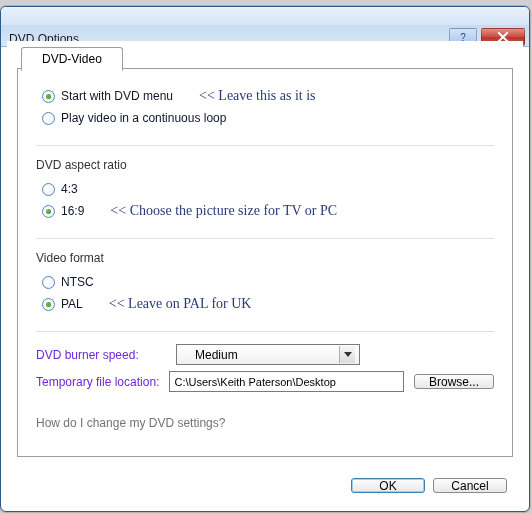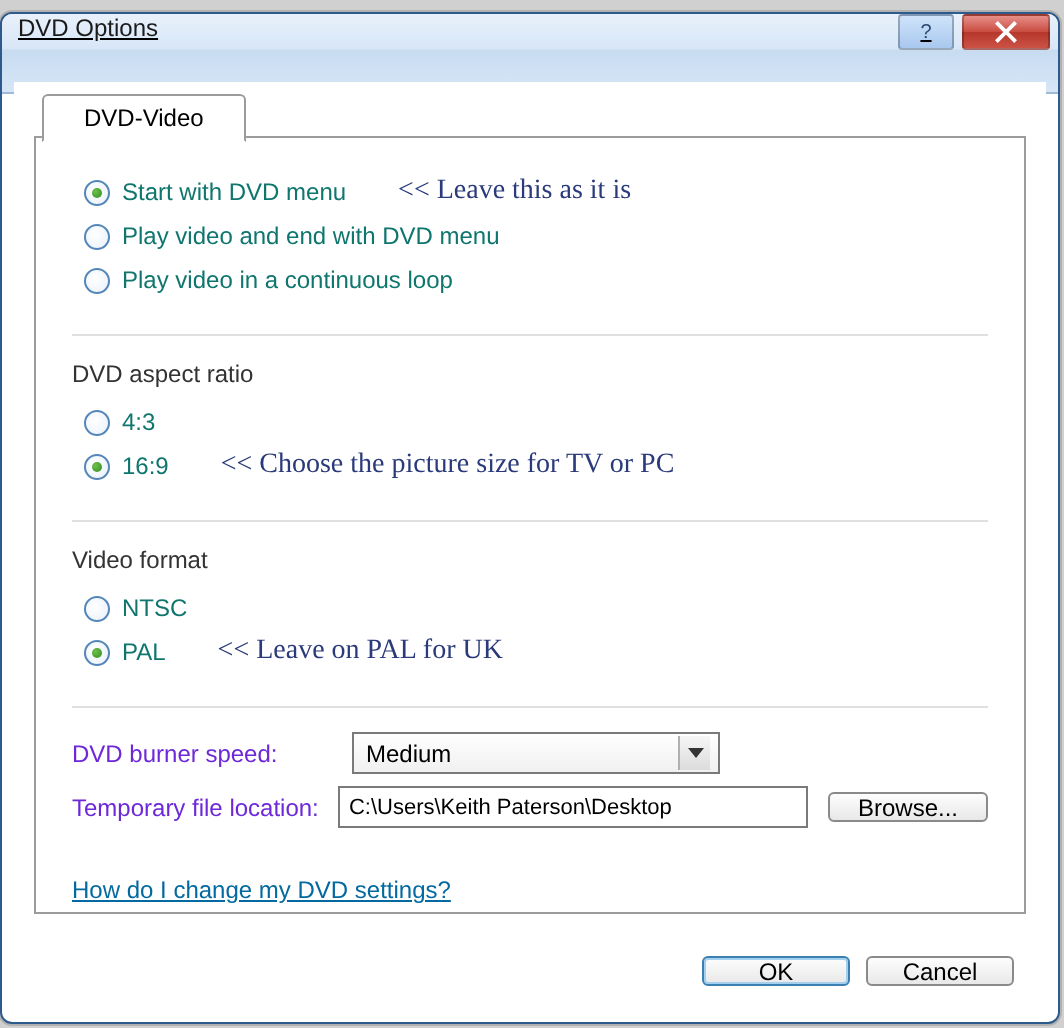--- a/index.html
+++ b/index.html
@@ -21,23 +21,22 @@
     border-radius: 6px;
     background: #fff;
     box-shadow: 0 0 0 1px rgba(0,0,0,.15);
   }
   .titlebar {
     height: 40px;
     background: linear-gradient(#e9f1fb, #d7e6f7 45%, #c7dbf1 46%, #d7e6f7);
     border-bottom: 1px solid #9fb9d7;
     border-radius: 5px 5px 0 0;
     display: flex;
-    align-items: flex-start;
+    align-items: flex-end;
     padding: 0 4px 0 8px;
-    text-decoration: underline;
   }
   .titlebar .title { color: #1a1a1a; font-size: 12px; }
   .tb-btns { margin-left: auto; display: flex; gap: 4px; }
   .tb-btn {
     width: 26px; height: 18px;
     border-radius: 2px;
     display: flex; align-items: center; justify-content: center;
     font-size: 10px; color: #fff;
     border: 1px solid rgba(0,0,0,.25);
   }
@@ -80,36 +79,36 @@
     border: 1px solid #5586b8;
     background: radial-gradient(circle at 40% 40%, #fff, #e8f1fa);
     display: inline-flex; align-items: center; justify-content: center;
   }
   .radio .dot {
     width: 5px; height: 5px; border-radius: 50%;
     background: radial-gradient(circle at 35% 35%, #6fbf4a, #2f8f1e);
     display: none;
   }
   .radio.checked .dot { display: block; }
-  .radio-label { color: #0f766e; }
+  .radio-label { color: #0f172a; }
   .annotation {
     color: #2a3a7a;
     font-family: Georgia, "Times New Roman", serif;
     font-size: 14px;
     margin-left: 20px;
   }
   .sep { height: 1px; background: #e0e0e0; margin: 6px 0 12px; }
   .form-row { display: flex; align-items: center; margin: 6px 0; }
   .form-label { width: 140px; color: #6d28d9; }
   .select {
     width: 184px; height: 21px;
     border: 1px solid #7a7a7a;
     background: linear-gradient(#fff,#f0f0f0);
     display: flex; align-items: center;
-    padding: 0 4px 0 6px;
+    padding: 0 4px 0 18px;
     font-size: 12px;
   }
   .select .sel-btn {
     margin-left: auto; width: 16px; height: 17px;
     background: linear-gradient(#f6f6f6,#dcdcdc);
     border-left: 1px solid #b0b0b0;
     display: flex; align-items: center; justify-content: center;
   }
   .textbox {
     width: 246px; height: 21px;
@@ -124,21 +123,21 @@
     background: linear-gradient(#fdfdfd,#e8e8e8);
     border-radius: 3px;
     font-size: 12px;
     display: inline-flex; align-items: center; justify-content: center;
     cursor: default;
   }
   .btn.default {
     border: 1px solid #3c7fb1;
     box-shadow: 0 0 0 1px #a3d0ee inset;
   }
-  .helplink { color: #0369a1; text-decoration: underline; cursor: pointer; }
+  .helplink { color: #737373; cursor: pointer; }
   .dlg-buttons {
     position: absolute; right: 16px; bottom: 12px;
     display: flex; gap: 8px; margin-left: 31px;
   }
   .dlg-buttons .btn { width: 74px; }
   .chev { width:0;height:0;border-left:4px solid transparent;border-right:4px solid transparent;border-top:5px solid #333; }
 </style>
 </head>
 <body>
 
@@ -164,24 +163,20 @@
 
     <div class="tabpane">
 
       <div class="group">
         <div class="radio-row">
           <span class="radio checked">
               <span class="dot"></span>
             </span>
           <span class="radio-label">Start with DVD menu</span>
           <span class="annotation">&lt;&lt; Leave this as it is</span>
-        </div>
-        <div class="radio-row">
-          <span class="radio"></span>
-          <span class="radio-label">Play video and end with DVD menu</span>
         </div>
         <div class="radio-row">
           <span class="radio"></span>
           <span class="radio-label">Play video in a continuous loop</span>
         </div>
       </div>
       <div class="sep"></div>
 
       <div class="group">
         <div class="group-title">DVD aspect ratio</div>

